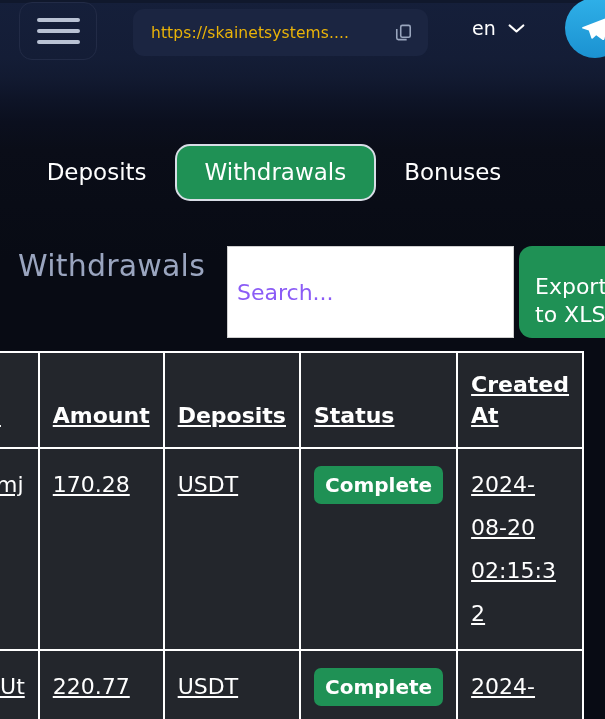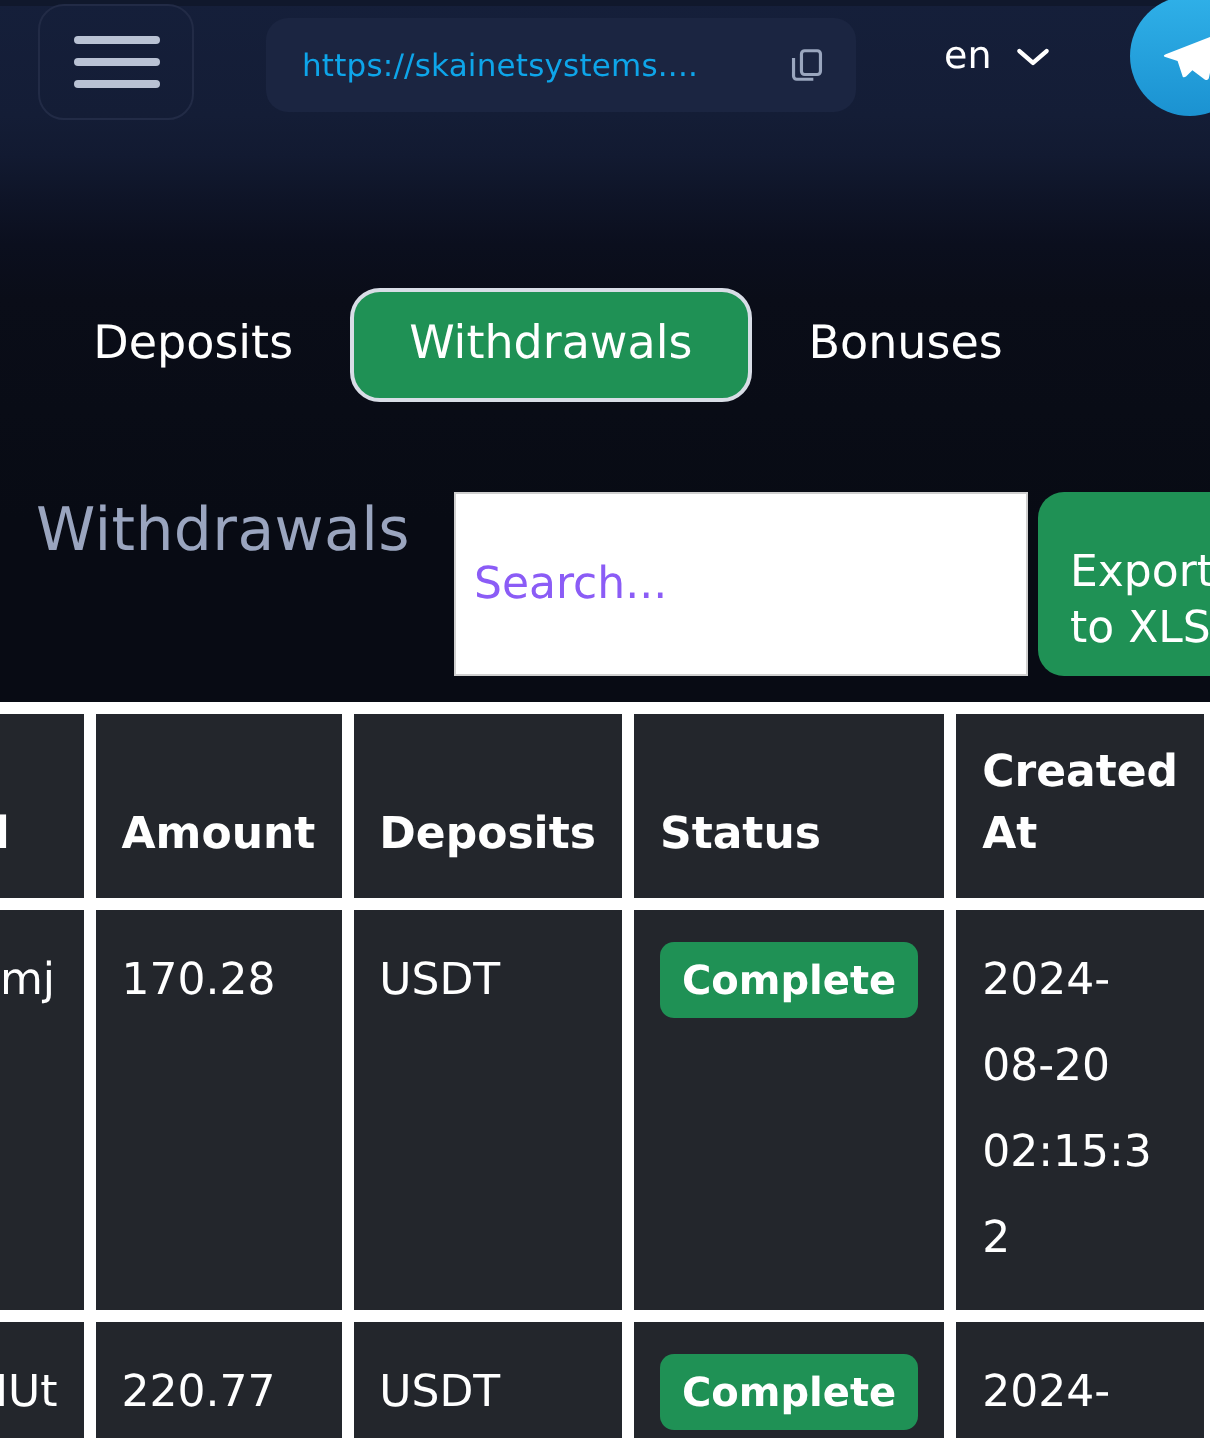--- a/index.html
+++ b/index.html
@@ -66,21 +66,21 @@
     width: 295px; height: 47px;
     background: #1b2541;
     border-radius: 11px;
     display: flex;
     align-items: center;
     padding: 0 15px 0 18px;
     cursor: text;
   }
   .urltext {
     flex: 1;
-    color: #0ea5e9;
+    color: #eab308;
     font-size: 15.5px;
     letter-spacing: .1px;
     white-space: nowrap;
     overflow: hidden;
   }
   .copy-icon {
     width: 19px; height: 21px;
     flex: 0 0 auto;
     display: block;
     cursor: pointer;
@@ -195,27 +195,28 @@
   }
   table.data {
     position: absolute;
     left: -38px;
     top: 0;
     border-collapse: collapse;
     table-layout: fixed;
     background: #23262c;
   }
   table.data th, table.data td {
-    border: 6px solid #ffffff;
+    border: 2px solid #ffffff;
     background: #23262c;
     color: #ffffff;
     vertical-align: top;
     padding: 14px 13px 14px 13px;
     text-align: left;
     font-weight: normal;
+    text-decoration: underline;
   }
   table.data th {
     font-weight: bold;
     font-size: 22px;
     line-height: 31px;
     height: 96px;
     vertical-align: bottom;
     padding-bottom: 16px;
   }
   table.data td {

